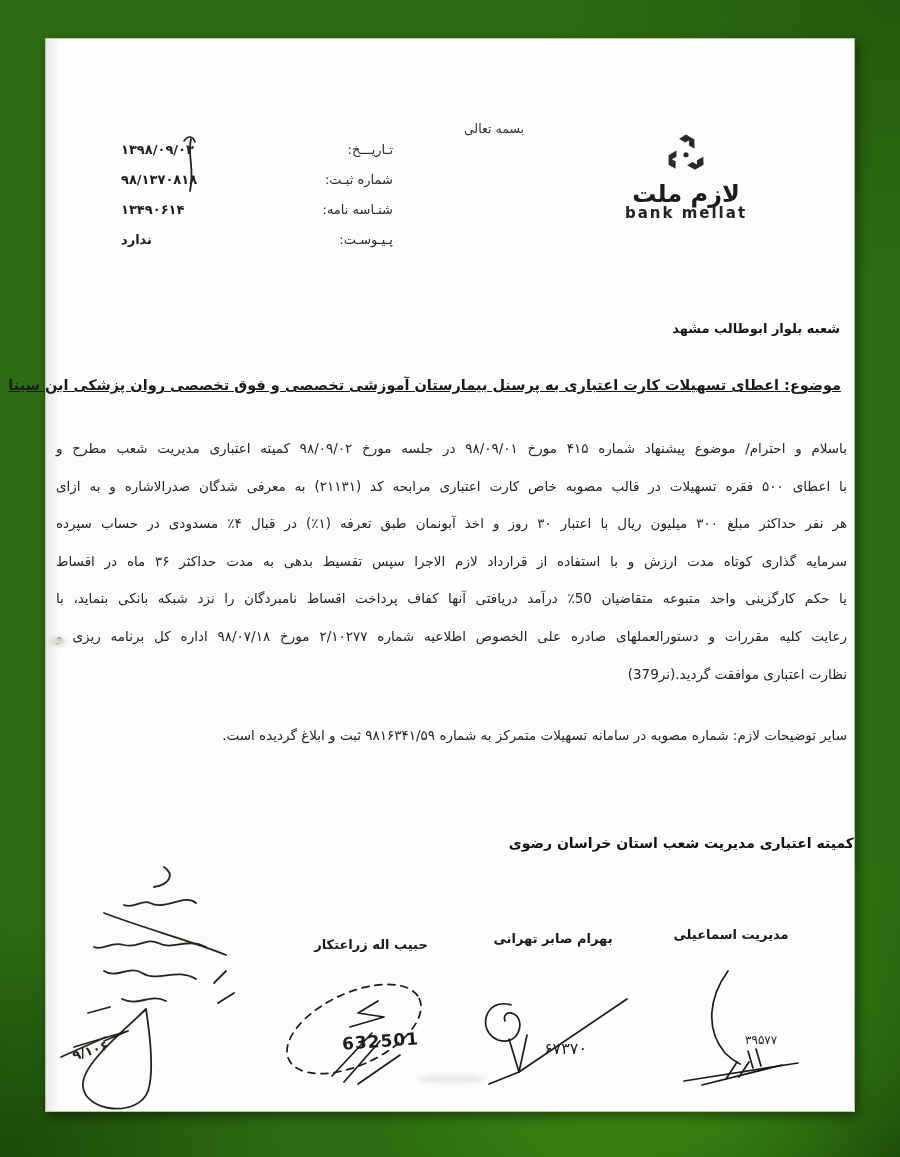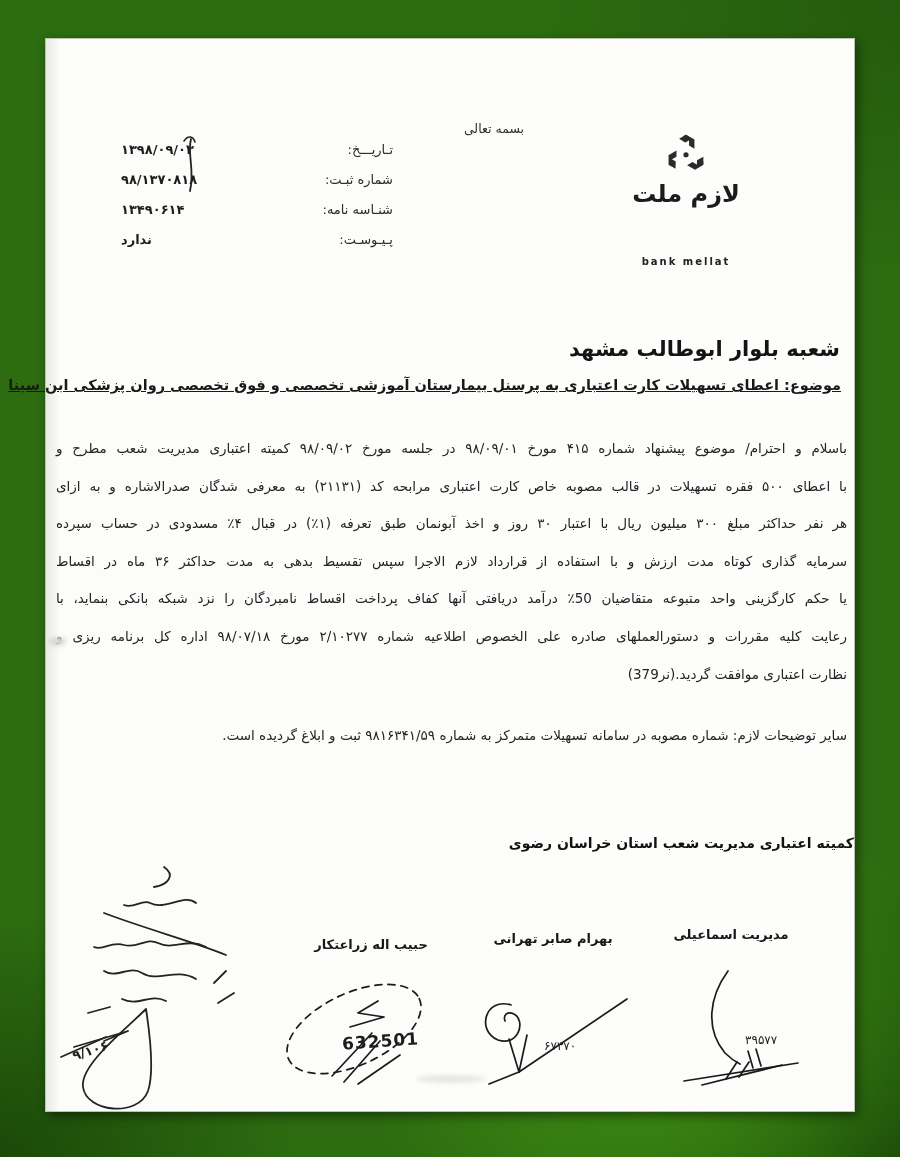--- a/index.html
+++ b/index.html
@@ -19,41 +19,41 @@
     border:1px solid #b9c3b0;
     box-shadow:3px 4px 10px rgba(0,0,0,.45);
     color:#262626;
   }
   .fa{direction:rtl;unicode-bidi:plaintext;}
   .abs{position:absolute;}
   .bismillah{left:388px;top:82px;width:120px;text-align:center;font-size:12.5px;color:#2e2e2e;}
   .logo-block{left:565px;top:92px;width:150px;text-align:center;color:#1c1c1c;}
   .logo-mark{display:block;margin:0 auto 4px auto;}
   .logo-fa{font-size:24px;font-weight:bold;letter-spacing:1px;line-height:26px;}
-  .logo-en{font-size:10px;font-weight:bold;letter-spacing:2px;line-height:13px;color:#222;margin-top:48px;}
+  .logo-en{font-size:15px;font-weight:bold;letter-spacing:2px;line-height:13px;color:#222;}
   .meta{left:75px;top:101px;width:272px;font-size:13px;}
   .meta-row{display:flex;direction:rtl;justify-content:space-between;margin-bottom:11px;line-height:19px;}
   .meta-label{width:92px;text-align:right;color:#2b2b2b;}
   .meta-value{width:125px;text-align:left;direction:ltr;font-weight:600;color:#1e1e1e;letter-spacing:.5px;}
   .penstroke{left:120px;top:94px;}
-  .branch{right:14px;top:282px;font-size:21px;font-weight:bold;color:#141414;margin-top:16px;}
+  .branch{right:14px;top:282px;font-size:13px;font-weight:bold;color:#141414;}
   .subject{left:26px;right:13px;top:338px;font-size:14.5px;font-weight:bold;color:#191919;
            text-align:justify;text-align-last:justify;white-space:nowrap;text-decoration:underline;}
   .body-par{left:10px;right:7px;top:391px;font-size:13.5px;color:#242424;}
   .bline{line-height:37.6px;text-align:justify;text-align-last:justify;white-space:nowrap;}
   .bline.last{text-align:right;text-align-last:right;}
   .note{right:7px;left:50px;top:688px;font-size:13.5px;color:#242424;text-align:right;}
   .committee{left:148px;right:0;top:796px;text-align:right;font-size:14px;font-weight:bold;color:#121212;}
   .signer-name{position:absolute;width:132px;text-align:center;font-size:13px;font-weight:bold;color:#181818;}
   .sig{position:absolute;}
   .sig path,.sig ellipse{fill:none;stroke:#1b1b1b;stroke-width:1.7;stroke-linecap:round;stroke-linejoin:round;}
   .annot path{fill:none;stroke:#23231f;stroke-width:1.8;stroke-linecap:round;stroke-linejoin:round;}
   .code{position:absolute;color:#1d1d1d;}
   .code-1{left:699px;top:994px;font-size:12px;}
-  .code-2{left:498px;top:1000px;font-size:12px;}
+  .code-2{left:498px;top:1000px;font-size:16px;}
   .code-3{left:296px;top:992px;font-size:17px;font-weight:600;letter-spacing:1px;transform:rotate(-4deg);}
   .annot-num{left:26px;top:1004px;font-size:13px;font-weight:600;transform:rotate(-18deg);color:#20201c;}
   .smudge{position:absolute;background:#d9d9d6;filter:blur(2px);border-radius:50%;}
 </style>
 </head>
 <body>
 
 <div class="paper">
 
   <div class="abs bismillah fa">بسمه تعالی</div>

